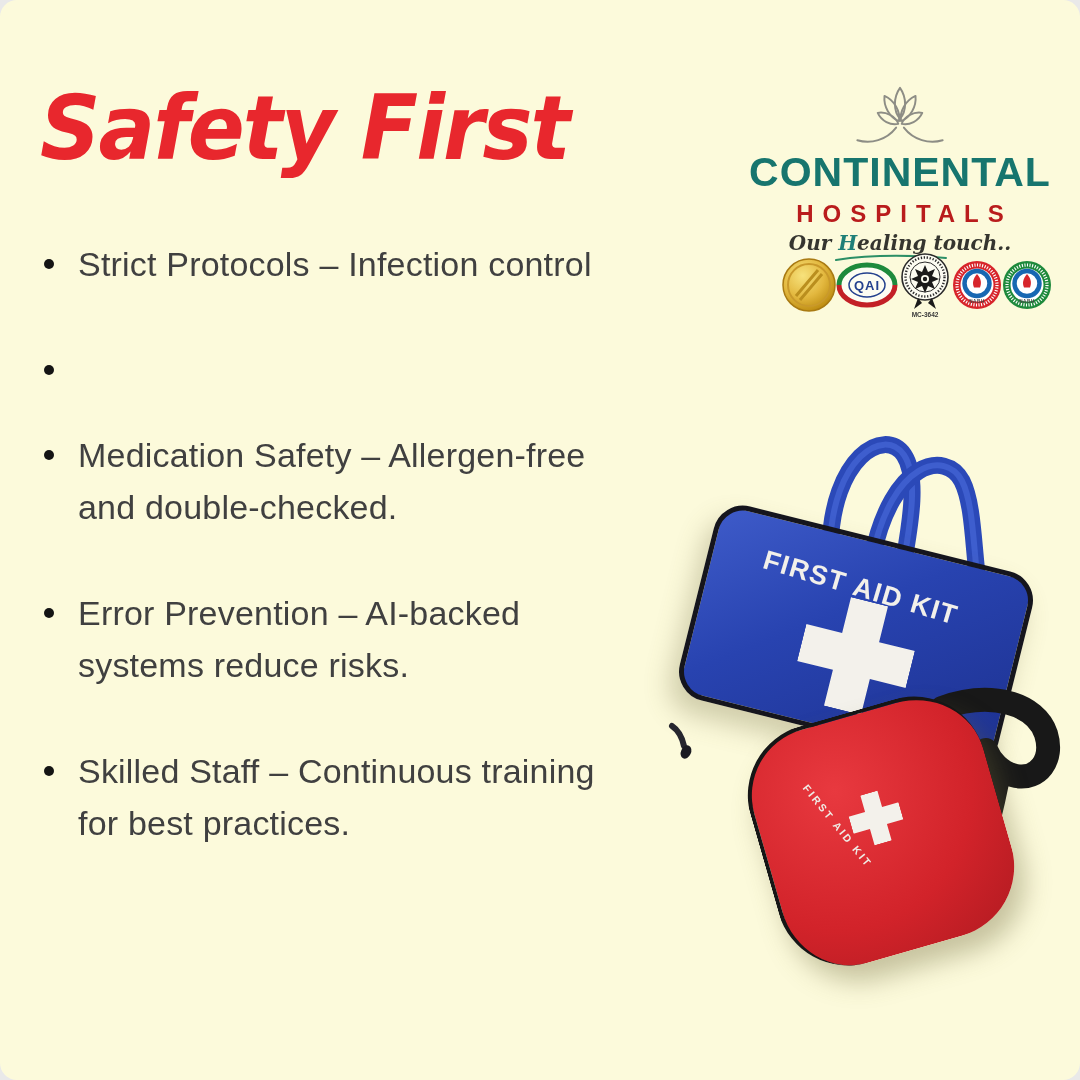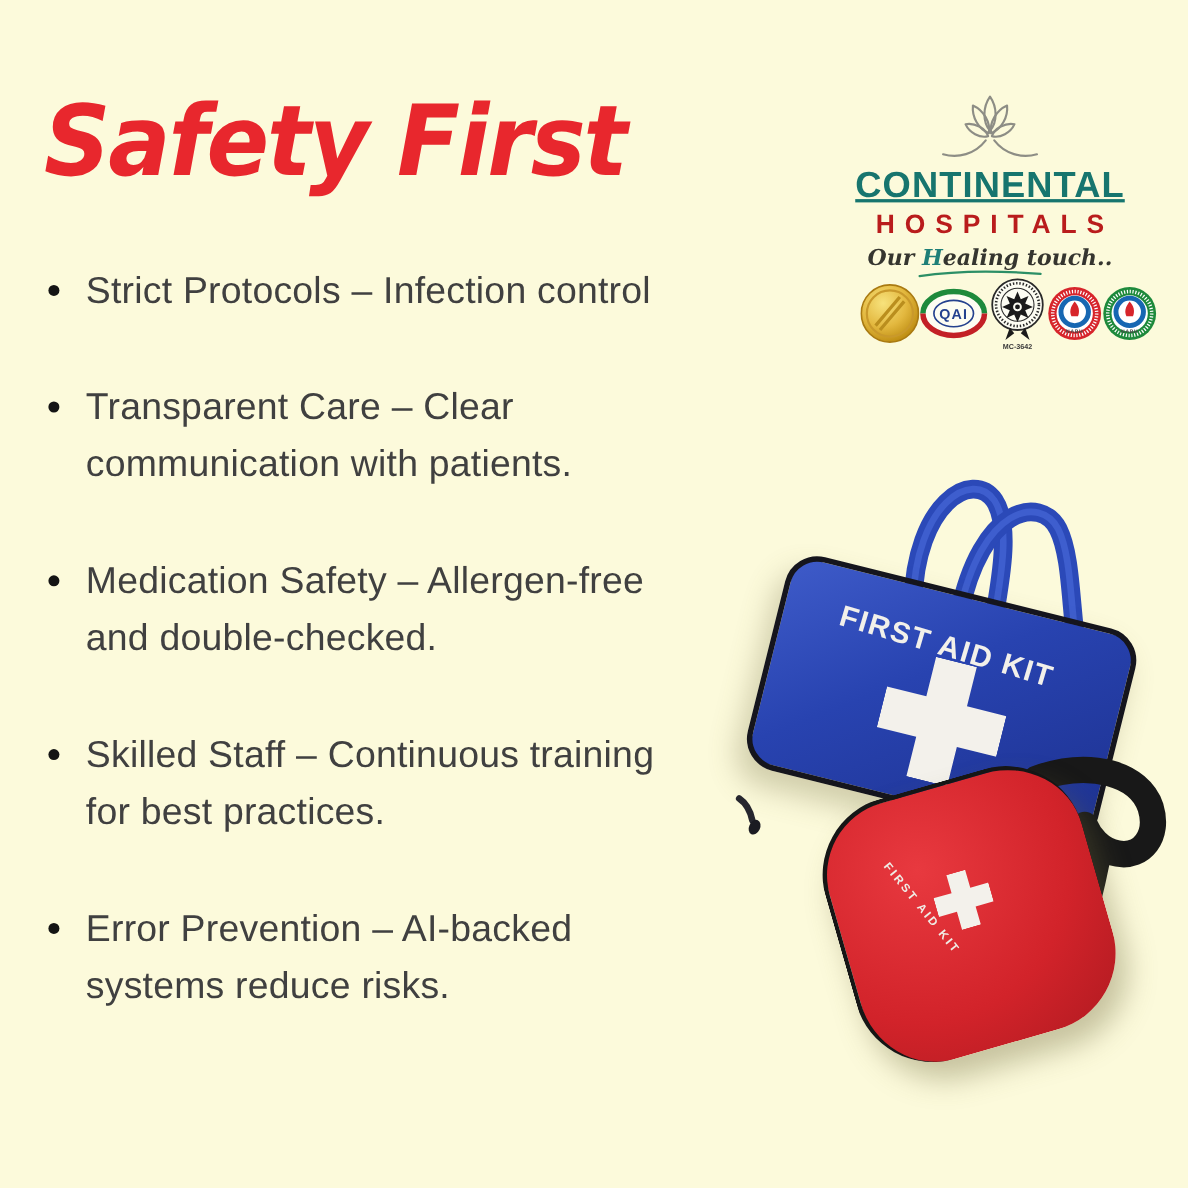--- a/index.html
+++ b/index.html
@@ -1,27 +1,27 @@
 <!DOCTYPE html>
 <html><head>
 <meta charset="utf-8">
 <style>
   html,body{margin:0;padding:0;background:#e9e9e9;}
   .canvas{position:relative;width:1080px;height:1080px;background:#FCFADB;overflow:hidden;
-          font-family:"Liberation Sans",sans-serif;}
+          font-family:"Liberation Sans",sans-serif;border-radius:17px;}
 
   
   .title{position:absolute;left:40px;top:76px;font-family:"DejaVu Sans",sans-serif;
          font-weight:bold;font-style:oblique;font-size:84px;letter-spacing:-2px;
          color:#E8272D;transform:scaleY(1.06);transform-origin:left top;white-space:nowrap;}
 
   
   .logo{position:absolute;left:742px;top:84px;width:316px;text-align:center;}
   .lotus{display:block;margin:0 auto;}
-  .logo-name{font-size:33px;font-weight:bold;color:#17756E;letter-spacing:1px;margin-top:1px;text-decoration:underline;}
+  .logo-name{font-size:41px;font-weight:bold;color:#17756E;letter-spacing:1px;margin-top:1px;}
   .logo-sub{font-size:24px;font-weight:600;color:#b91c1c;letter-spacing:9px;text-indent:9px;margin-top:4px;}
   .tagline{position:relative;font-family:"DejaVu Serif",serif;font-style:italic;font-weight:bold;
            font-size:20px;color:#35352F;margin-top:3px;text-align:center;}
   .tagline .accent{color:#1E7F77;}
   .tagline-underline{position:absolute;left:92px;top:23px;}
 
   
   .badges{position:absolute;left:750px;top:252px;width:302px;display:flex;
           align-items:center;justify-content:flex-end;}
   .badges svg{display:block;}
@@ -147,44 +147,40 @@
 
   <div class="bullets">
     <div class="bullet">
       <span class="dot"></span>
       <div class="bullet-text">
         <div>Strict Protocols – Infection control</div>
       </div>
     </div>
     <div class="bullet">
       <span class="dot"></span>
-      <div class="bullet-text">
-        <div>Transparent Care – Clear</div>
-        <div>communication with patients.</div>
-      </div>
     </div>
     <div class="bullet">
       <span class="dot"></span>
       <div class="bullet-text">
         <div>Medication Safety – Allergen-free</div>
         <div>and double-checked.</div>
       </div>
     </div>
     <div class="bullet">
       <span class="dot"></span>
       <div class="bullet-text">
+        <div>Error Prevention – AI-backed</div>
+        <div>systems reduce risks.</div>
+      </div>
+    </div>
+    <div class="bullet">
+      <span class="dot"></span>
+      <div class="bullet-text">
         <div>Skilled Staff – Continuous training</div>
         <div>for best practices.</div>
-      </div>
-    </div>
-    <div class="bullet">
-      <span class="dot"></span>
-      <div class="bullet-text">
-        <div>Error Prevention – AI-backed</div>
-        <div>systems reduce risks.</div>
       </div>
     </div>
   </div>
 
   <div class="photo">
 
     <svg width="420" height="580" viewBox="0 0 420 580">
       <path d="M170 140 C172 50 224 18 244 47 C258 68 251 112 244 152" stroke="#2B49B8" stroke-width="17" fill="none" stroke-linecap="round"></path>
       <path d="M170 140 C172 50 224 18 244 47 C258 68 251 112 244 152" stroke="#3E5ECE" stroke-width="6" fill="none" stroke-linecap="round"></path>
       <path d="M212 150 C232 52 286 42 302 73 C314 97 313 142 319 182" stroke="#2B49B8" stroke-width="17" fill="none" stroke-linecap="round"></path>

